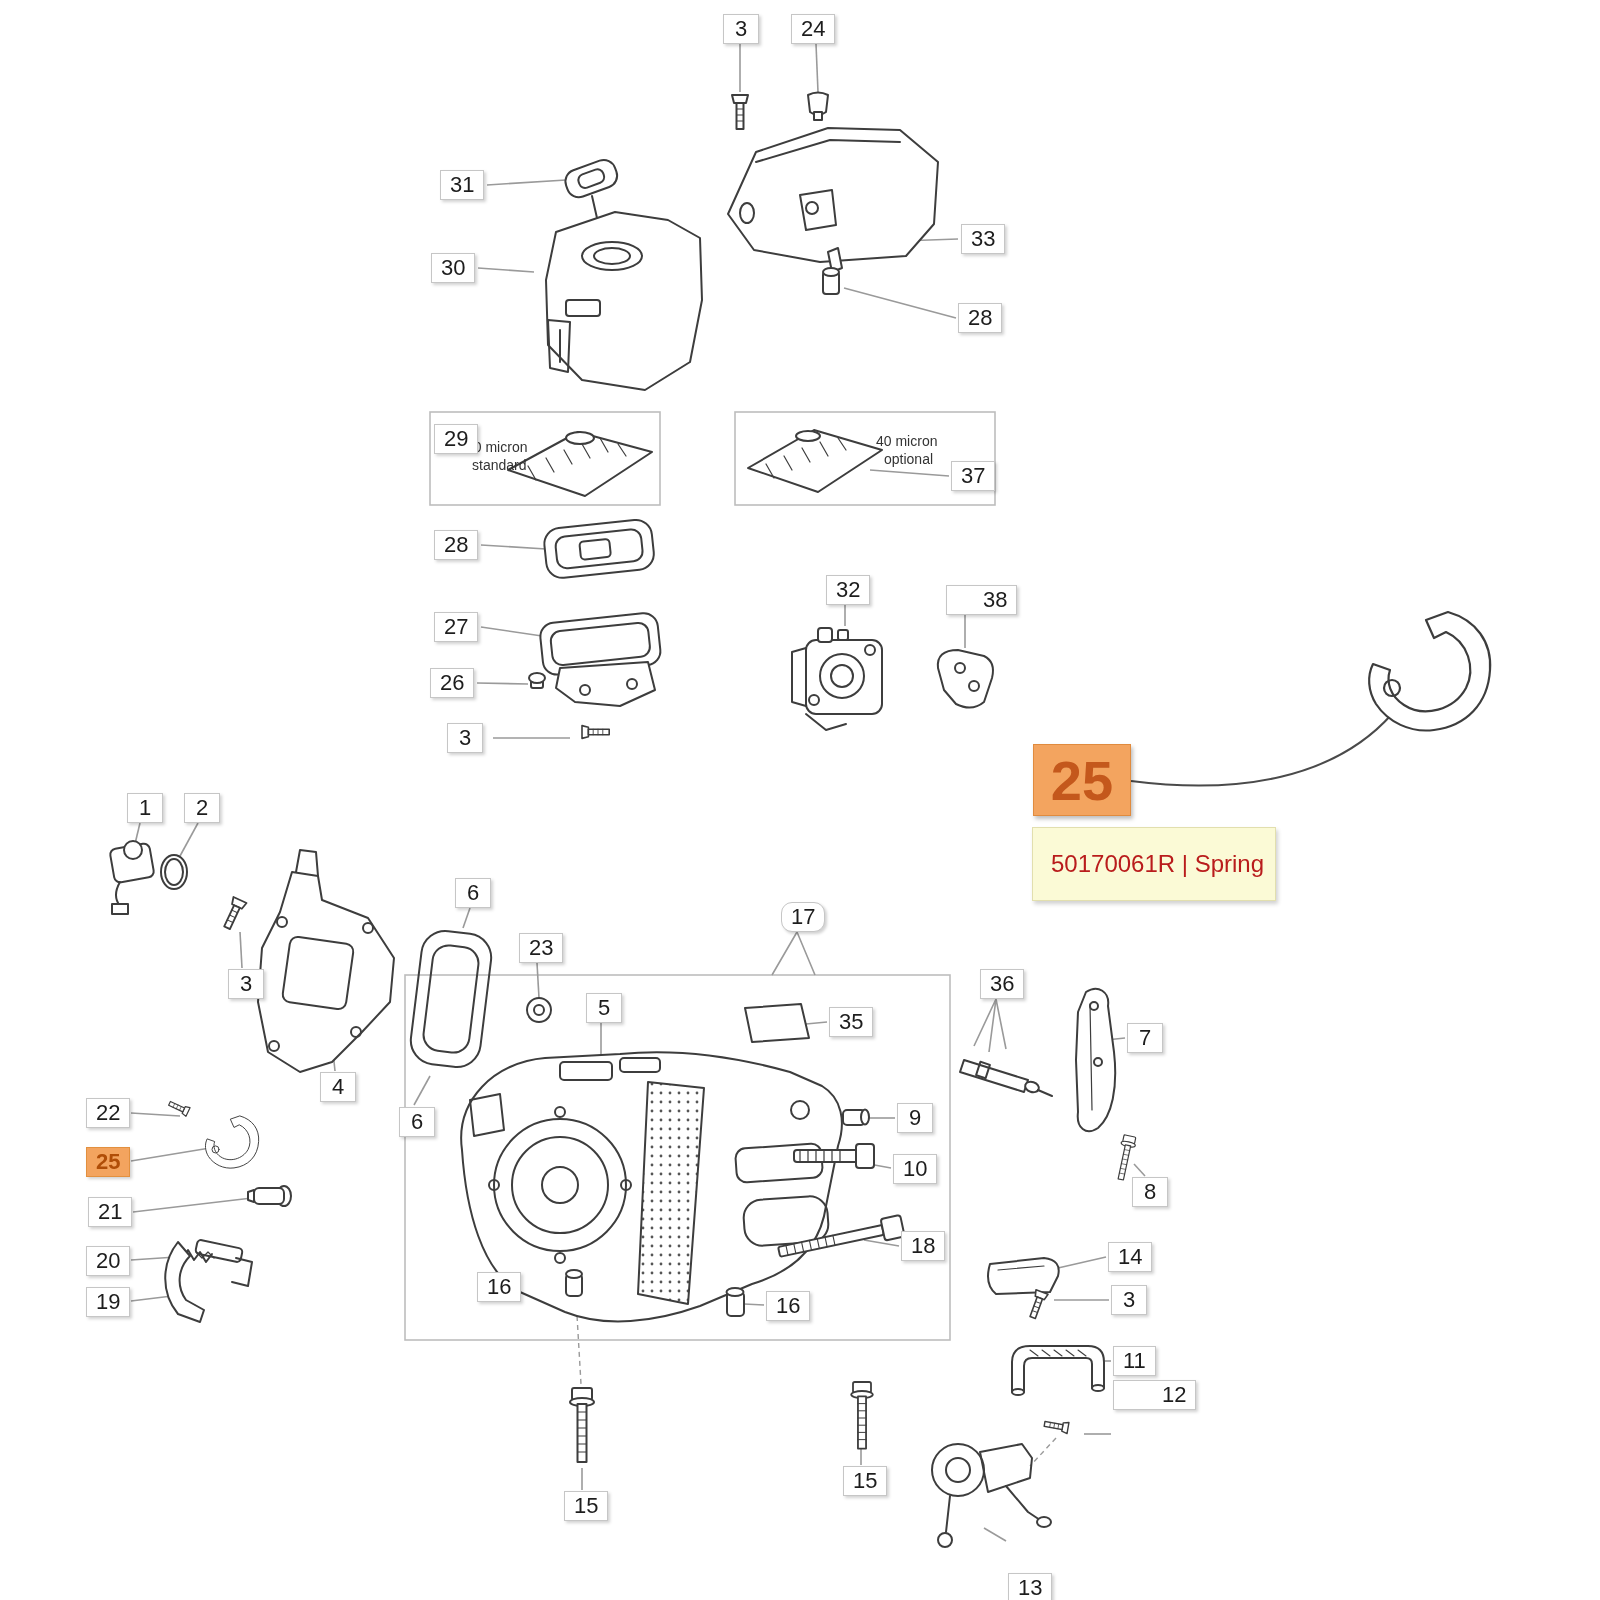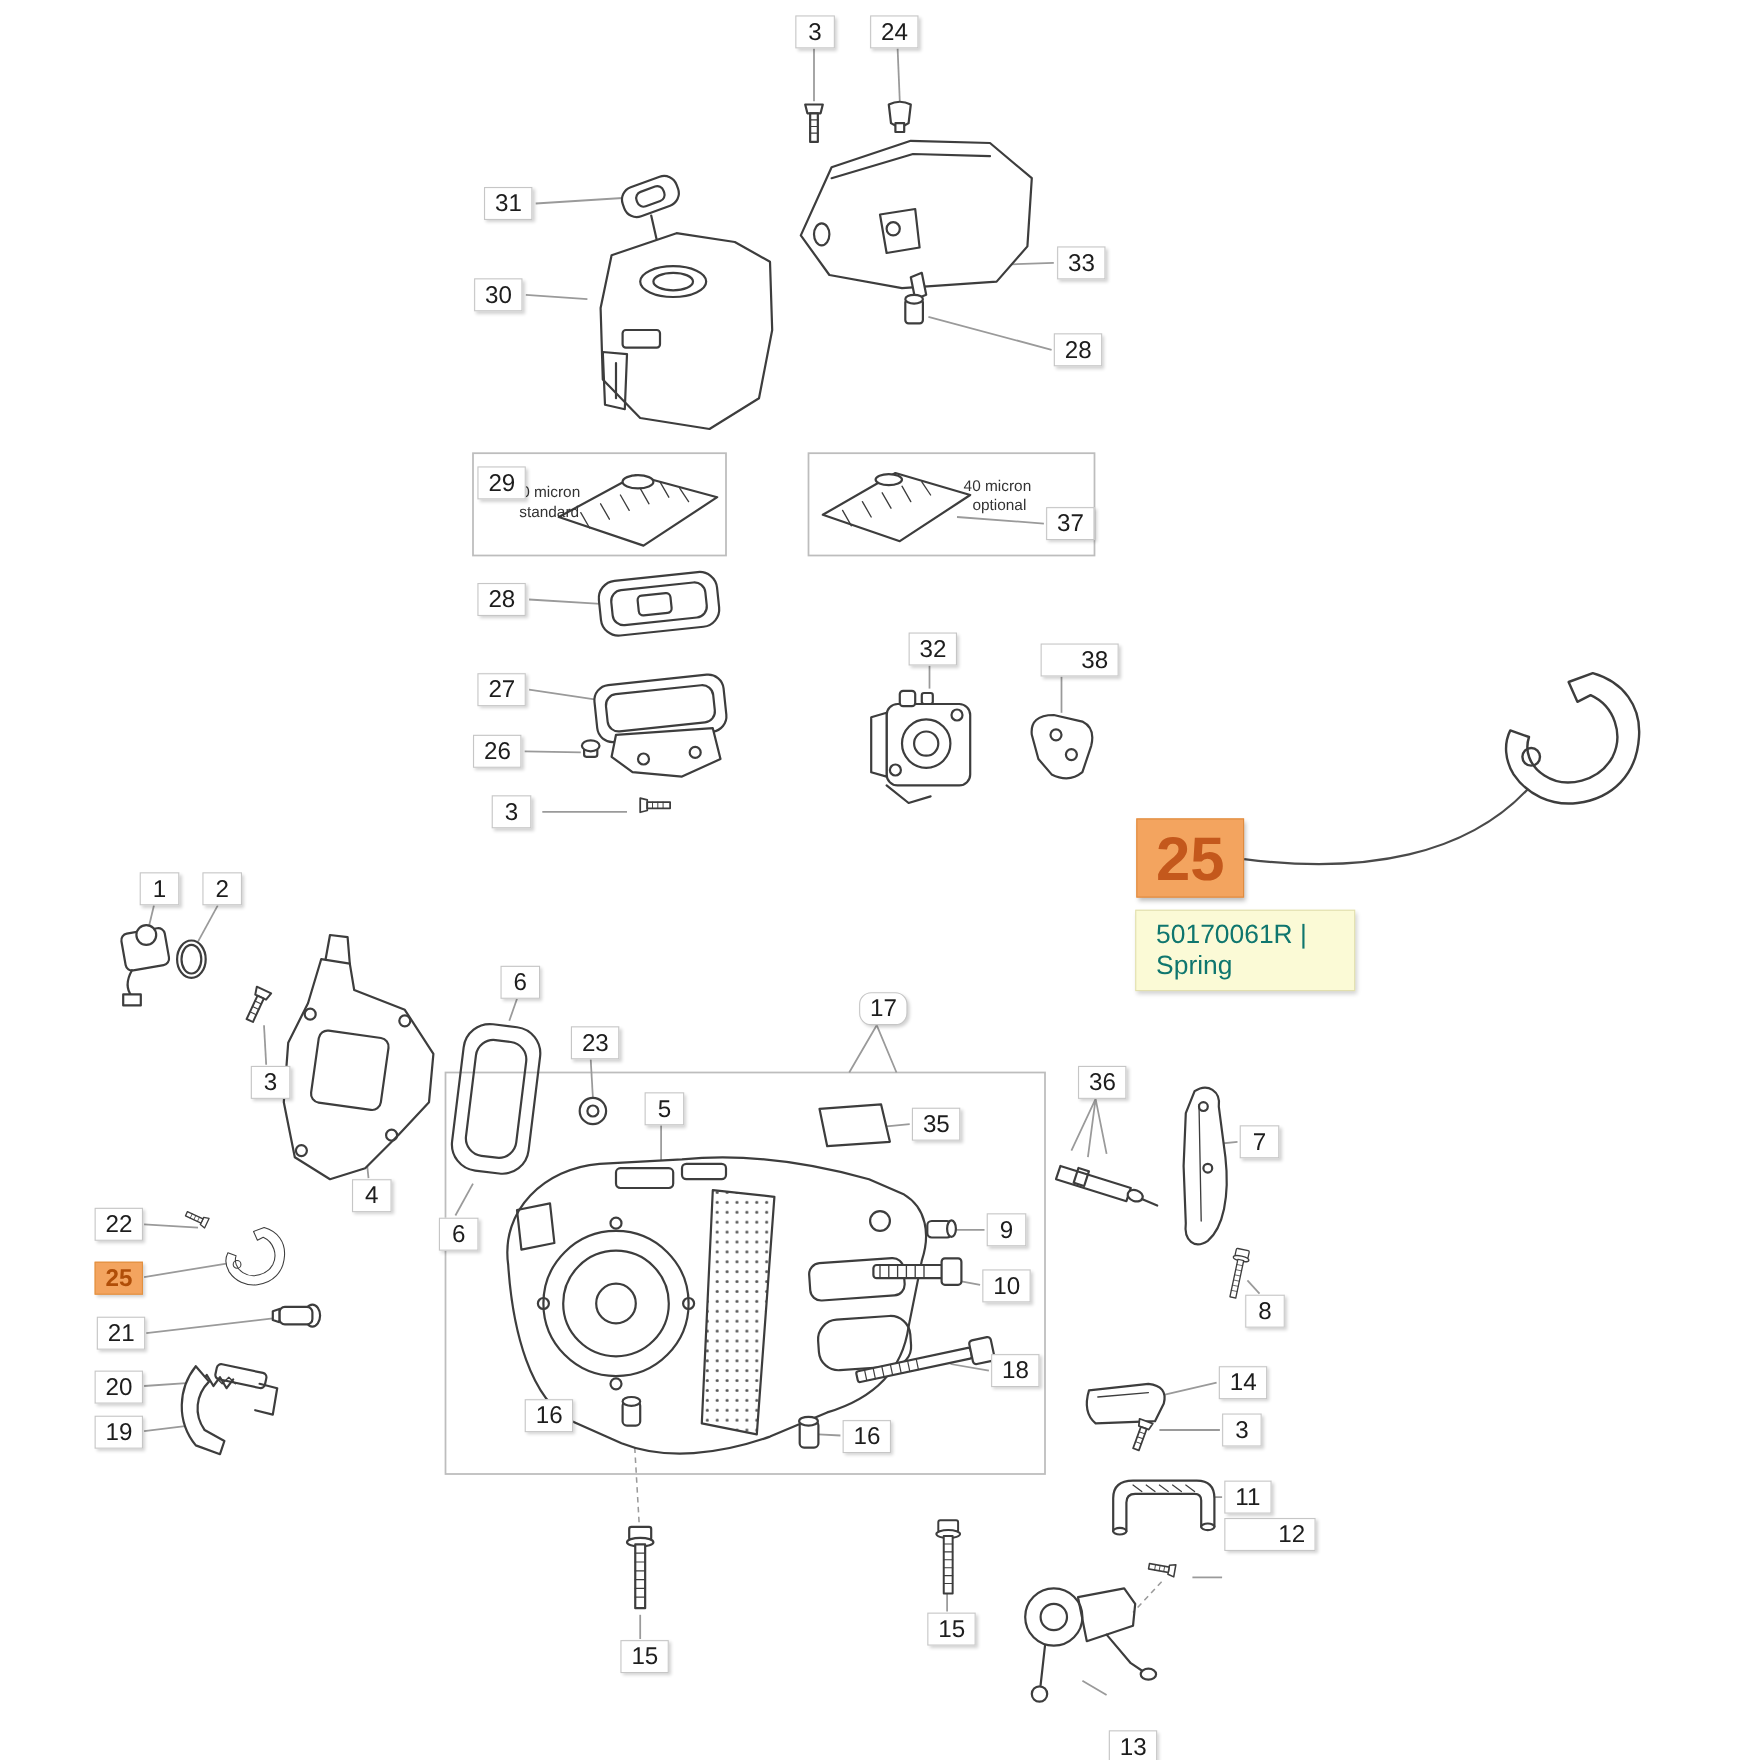--- a/index.html
+++ b/index.html
@@ -33,25 +33,25 @@
     background:#f3a45f;
     border:1px solid #e08b3e;
     box-shadow:2px 3px 4px rgba(0,0,0,0.25);
     color:#c4581c;
     font-size:56px; font-weight:bold;
     display:flex; align-items:center; justify-content:center;
     cursor:pointer;
   }
   .infobox {
     position:absolute; left:1032px; top:827px;
-    width:200px; height:74px;
+    width:244px; height:74px;
     background:#fbfad6;
     border:1px solid #e2dfae;
     box-shadow:2px 3px 4px rgba(0,0,0,0.18);
-    color:#0f766e;
+    color:#b91c1c;
     font-size:24px;
     display:flex; align-items:center;
     padding-left:18px;
   }
 </style>
 </head>
 <body>
 
 <div class="stage">
 

